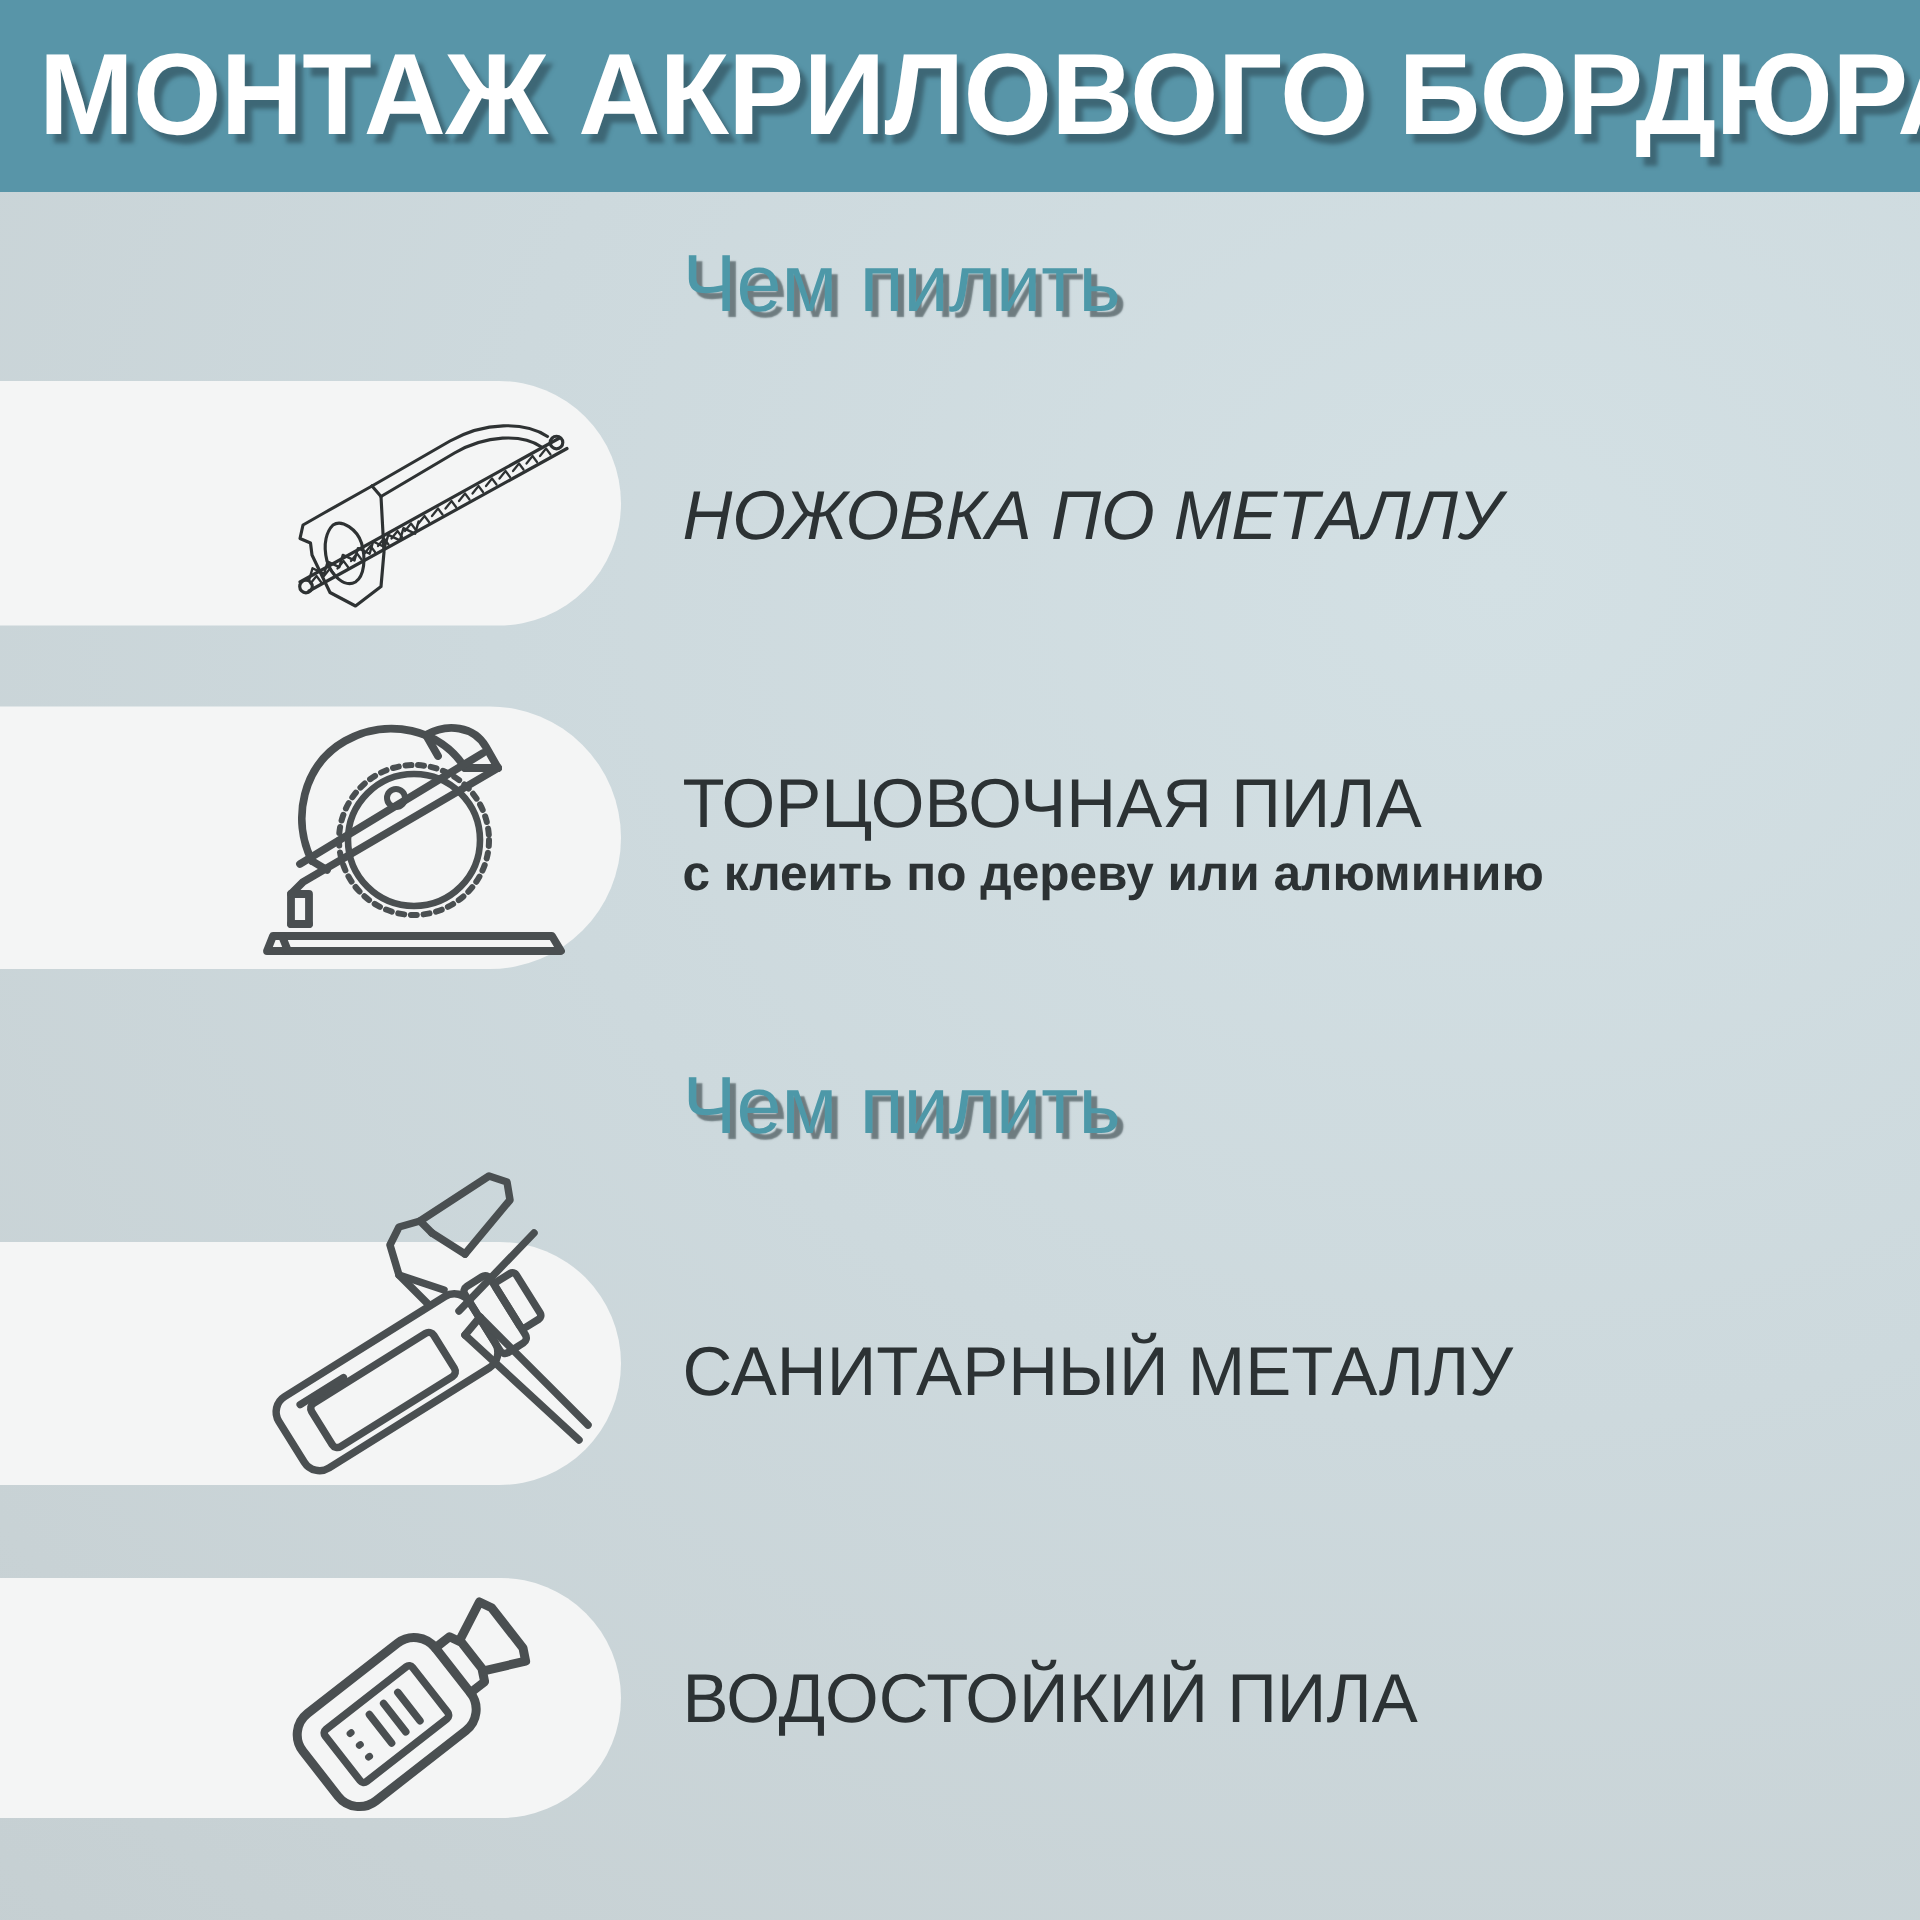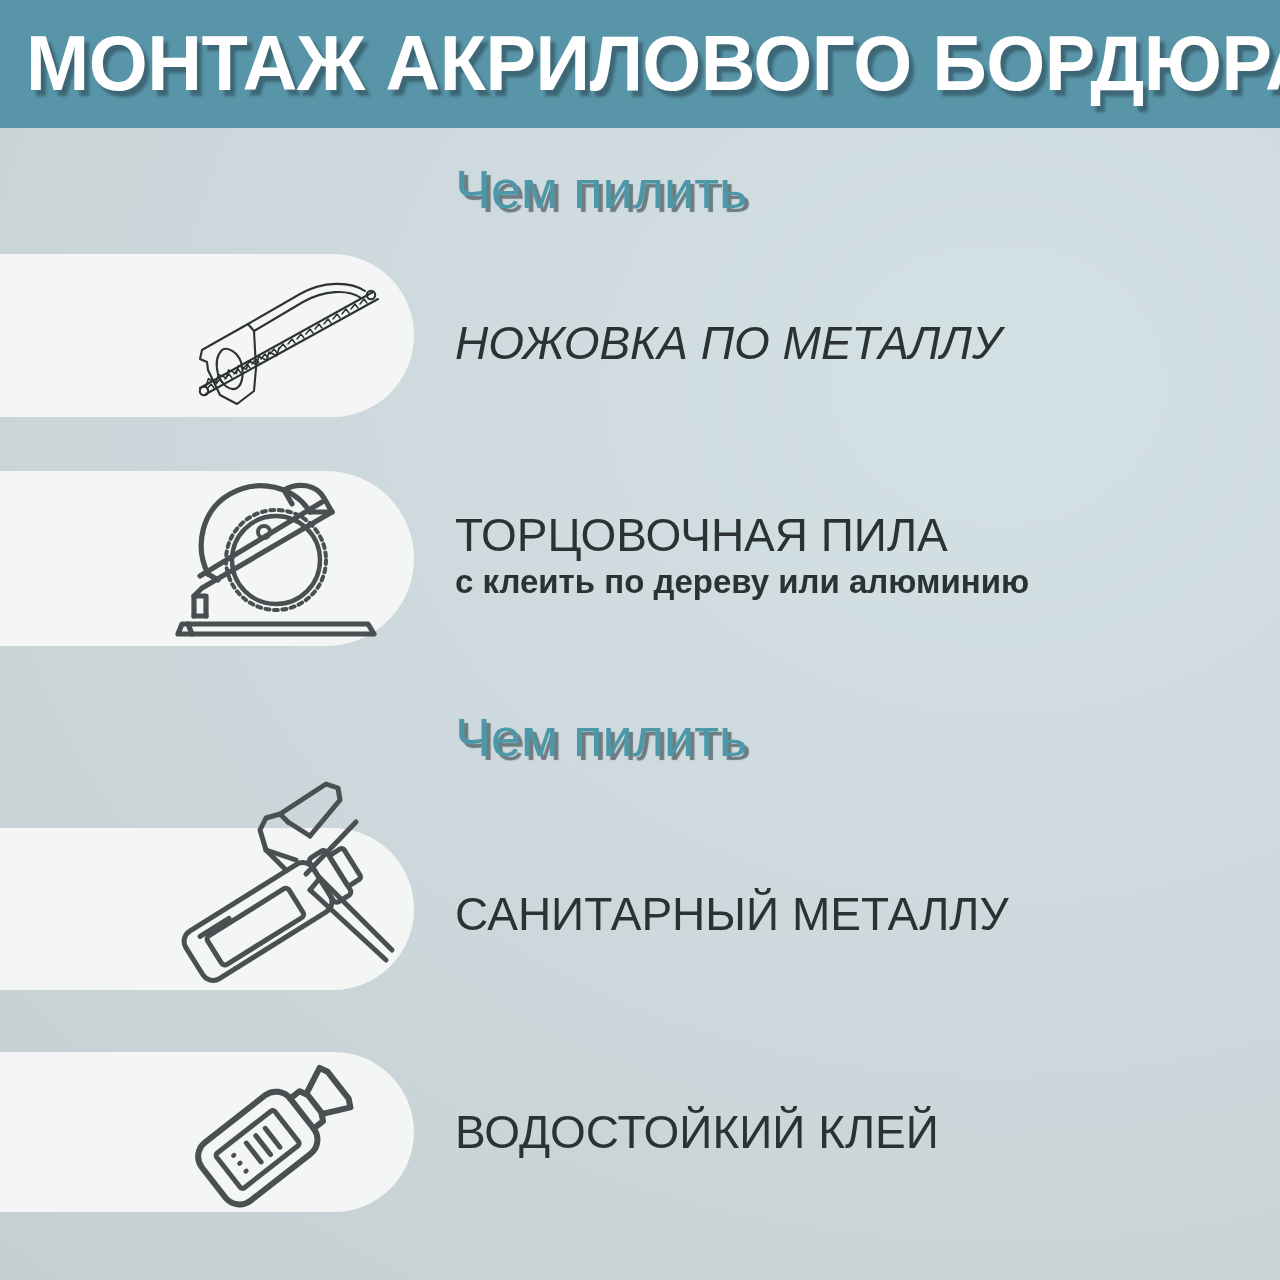--- a/index.html
+++ b/index.html
@@ -256,16 +256,16 @@
           <path d="M54 88 L55 88"></path>
         </g>
 
         <path d="M134 58 L146 58 L150 66 L150 88 L146 96 L134 96"></path>
 
         <path d="M150 64 L176 52 L180 60 L180 94 L176 102 L150 90"></path>
       </g>
     </svg>
   </div>
   <div class="item-label label-4">
-    <div class="item-title">ВОДОСТОЙКИЙ КЛЕЙ</div>
+    <div class="item-title">ВОДОСТОЙКИЙ ПИЛА</div>
   </div>
 
 </div>
 
 </body></html>

